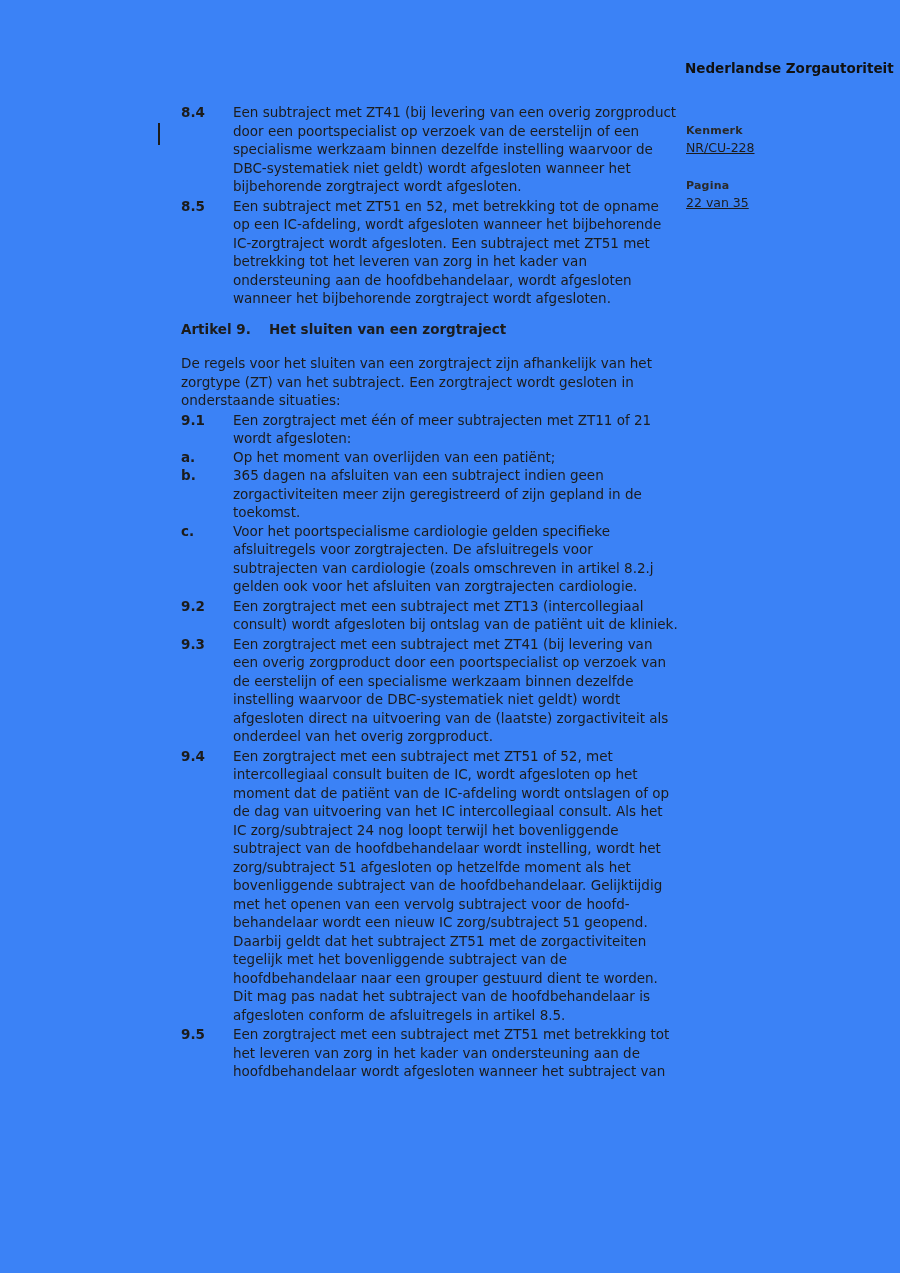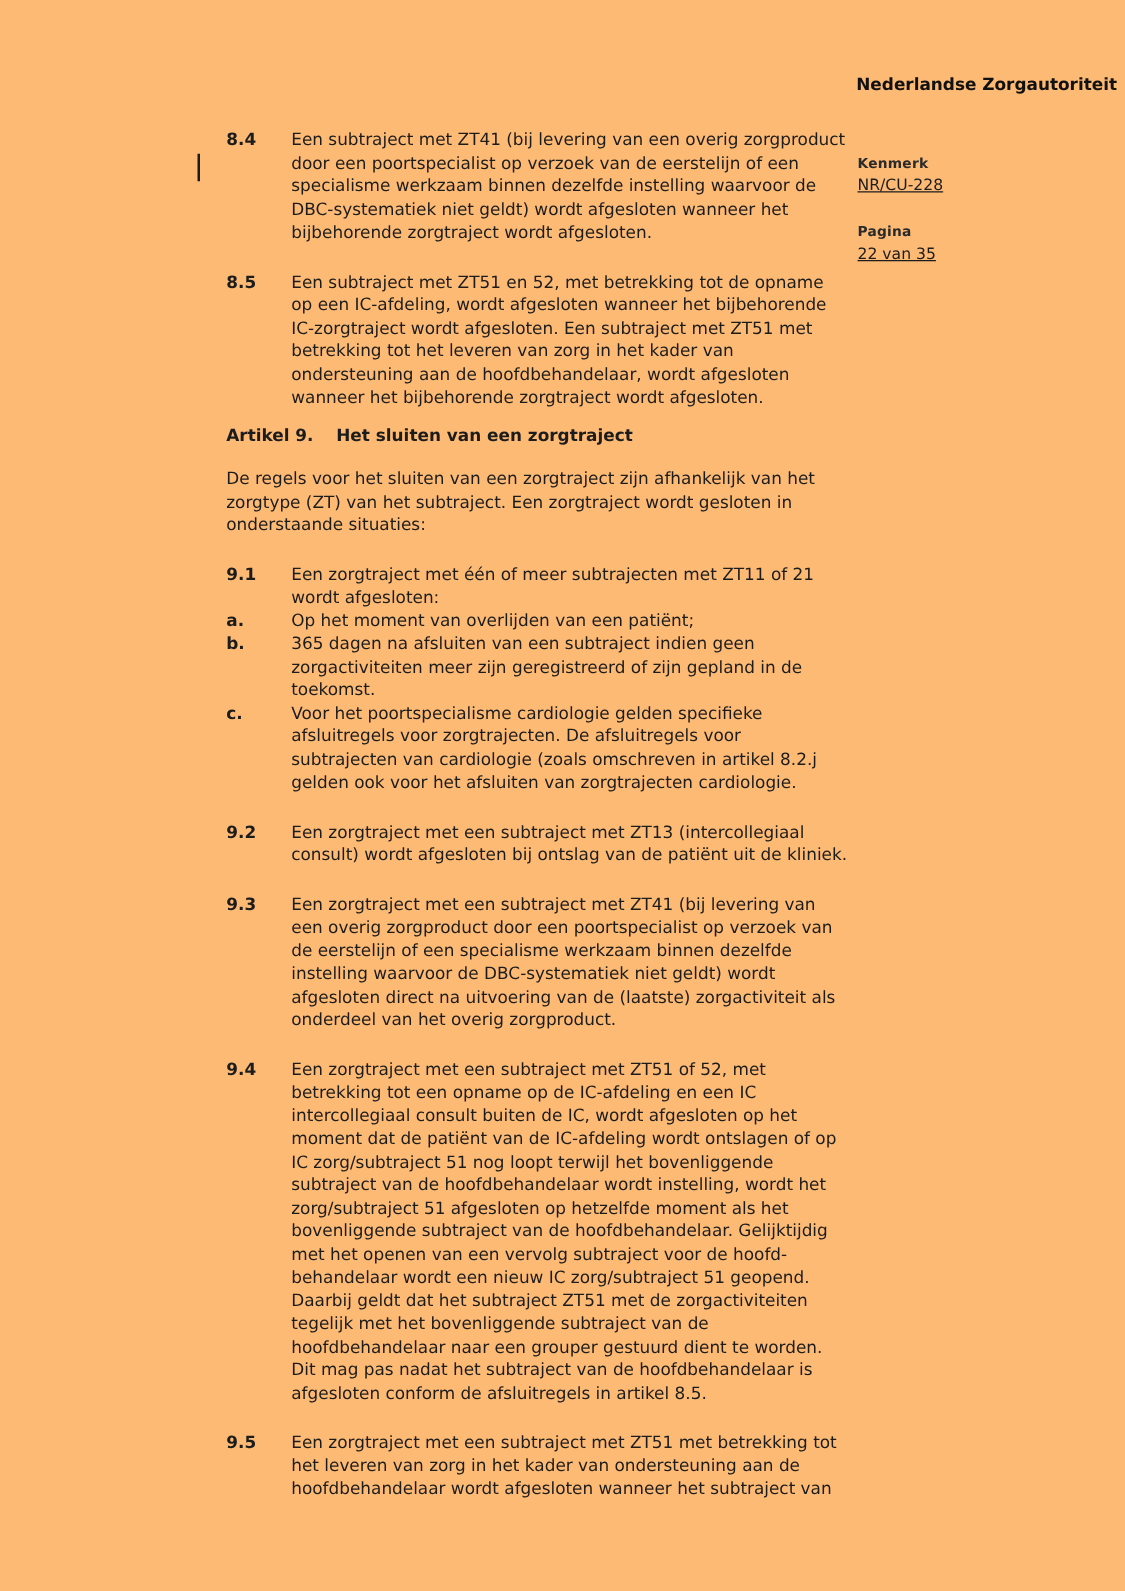--- a/index.html
+++ b/index.html
@@ -1,20 +1,20 @@
 <!DOCTYPE html>
 <html><head>
 <meta charset="utf-8">
 <style>
   html, body { margin: 0; padding: 0; background: #ffffff; }
   .page {
     position: relative;
     width: 900px;
     height: 1273px;
-    background: #fdba74;
+    background: #3b82f6;
     font-family: "DejaVu Sans", sans-serif;
     color: #1c1c1c;
     overflow: hidden;
   }
   .org-header {
     position: absolute;
     top: 60px;
     left: 685px;
     font-size: 13.5px;
     font-weight: bold;
@@ -49,21 +49,21 @@
     text-decoration: underline;
   }
   .body {
     position: absolute;
     left: 181px;
     top: 103px;
     width: 540px;
     font-size: 13.5px;
     line-height: 18.5px;
   }
-  .row { display: flex; margin-top: 21px; }
+  .row { display: flex; margin-top: 1px; }
   .row.first { margin-top: 0; }
   .row.tight { margin-top: 0; }
   .row .label {
     width: 52px;
     flex-shrink: 0;
     font-weight: bold;
   }
   .row .lines { flex: 1; }
   .row .lines .line { white-space: nowrap; }
   .row.heading-row {
@@ -173,24 +173,24 @@
           <div class="line">de eerstelijn of een specialisme werkzaam binnen dezelfde</div>
           <div class="line">instelling waarvoor de DBC-systematiek niet geldt) wordt</div>
           <div class="line">afgesloten direct na uitvoering van de (laatste) zorgactiviteit als</div>
           <div class="line">onderdeel van het overig zorgproduct.</div>
         </div>
       </div>
       <div class="row">
         <span class="label">9.4</span>
         <div class="lines">
           <div class="line">Een zorgtraject met een subtraject met ZT51 of 52, met</div>
-          <div class="line">betrekking tot een opname op de IC-afdeling en een IC</div>
           <div class="line">intercollegiaal consult buiten de IC, wordt afgesloten op het</div>
           <div class="line">moment dat de patiënt van de IC-afdeling wordt ontslagen of op</div>
-          <div class="line">IC zorg/subtraject 51 nog loopt terwijl het bovenliggende</div>
+          <div class="line">de dag van uitvoering van het IC intercollegiaal consult. Als het</div>
+          <div class="line">IC zorg/subtraject 24 nog loopt terwijl het bovenliggende</div>
           <div class="line">subtraject van de hoofdbehandelaar wordt instelling, wordt het</div>
           <div class="line">zorg/subtraject 51 afgesloten op hetzelfde moment als het</div>
           <div class="line">bovenliggende subtraject van de hoofdbehandelaar. Gelijktijdig</div>
           <div class="line">met het openen van een vervolg subtraject voor de hoofd-</div>
           <div class="line">behandelaar wordt een nieuw IC zorg/subtraject 51 geopend.</div>
           <div class="line">Daarbij geldt dat het subtraject ZT51 met de zorgactiviteiten</div>
           <div class="line">tegelijk met het bovenliggende subtraject van de</div>
           <div class="line">hoofdbehandelaar naar een grouper gestuurd dient te worden.</div>
           <div class="line">Dit mag pas nadat het subtraject van de hoofdbehandelaar is</div>
           <div class="line">afgesloten conform de afsluitregels in artikel 8.5.</div>

